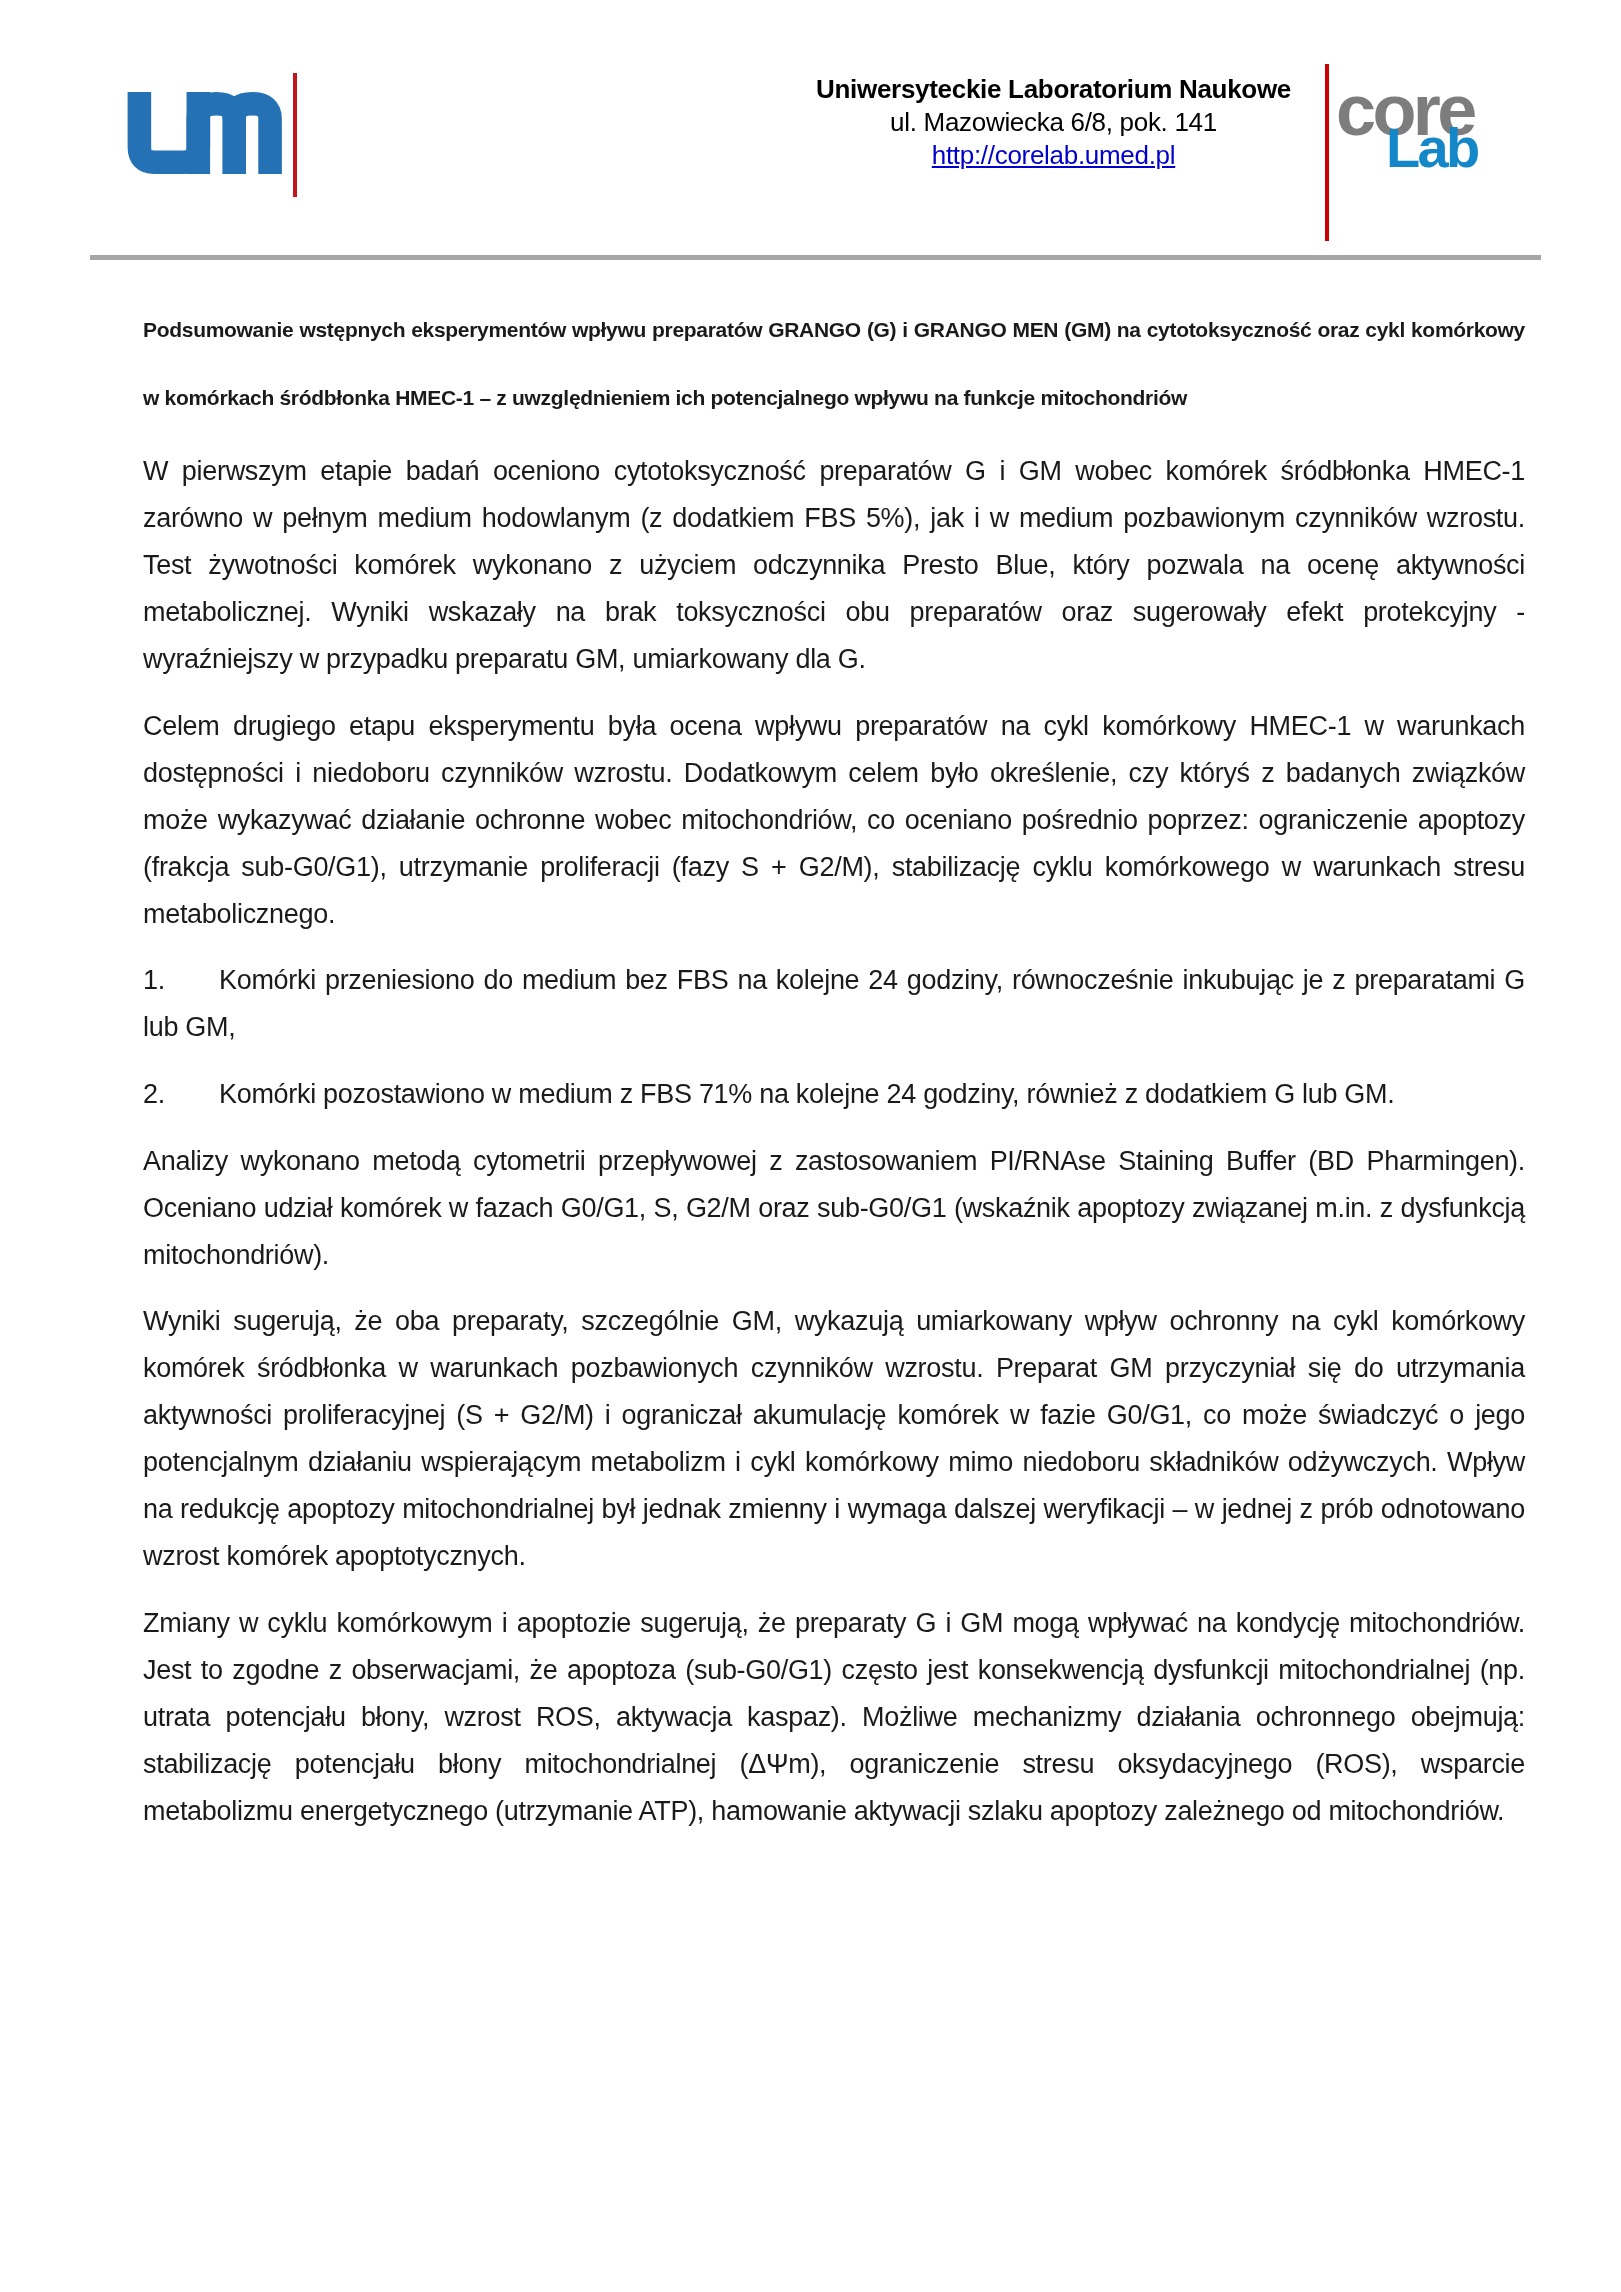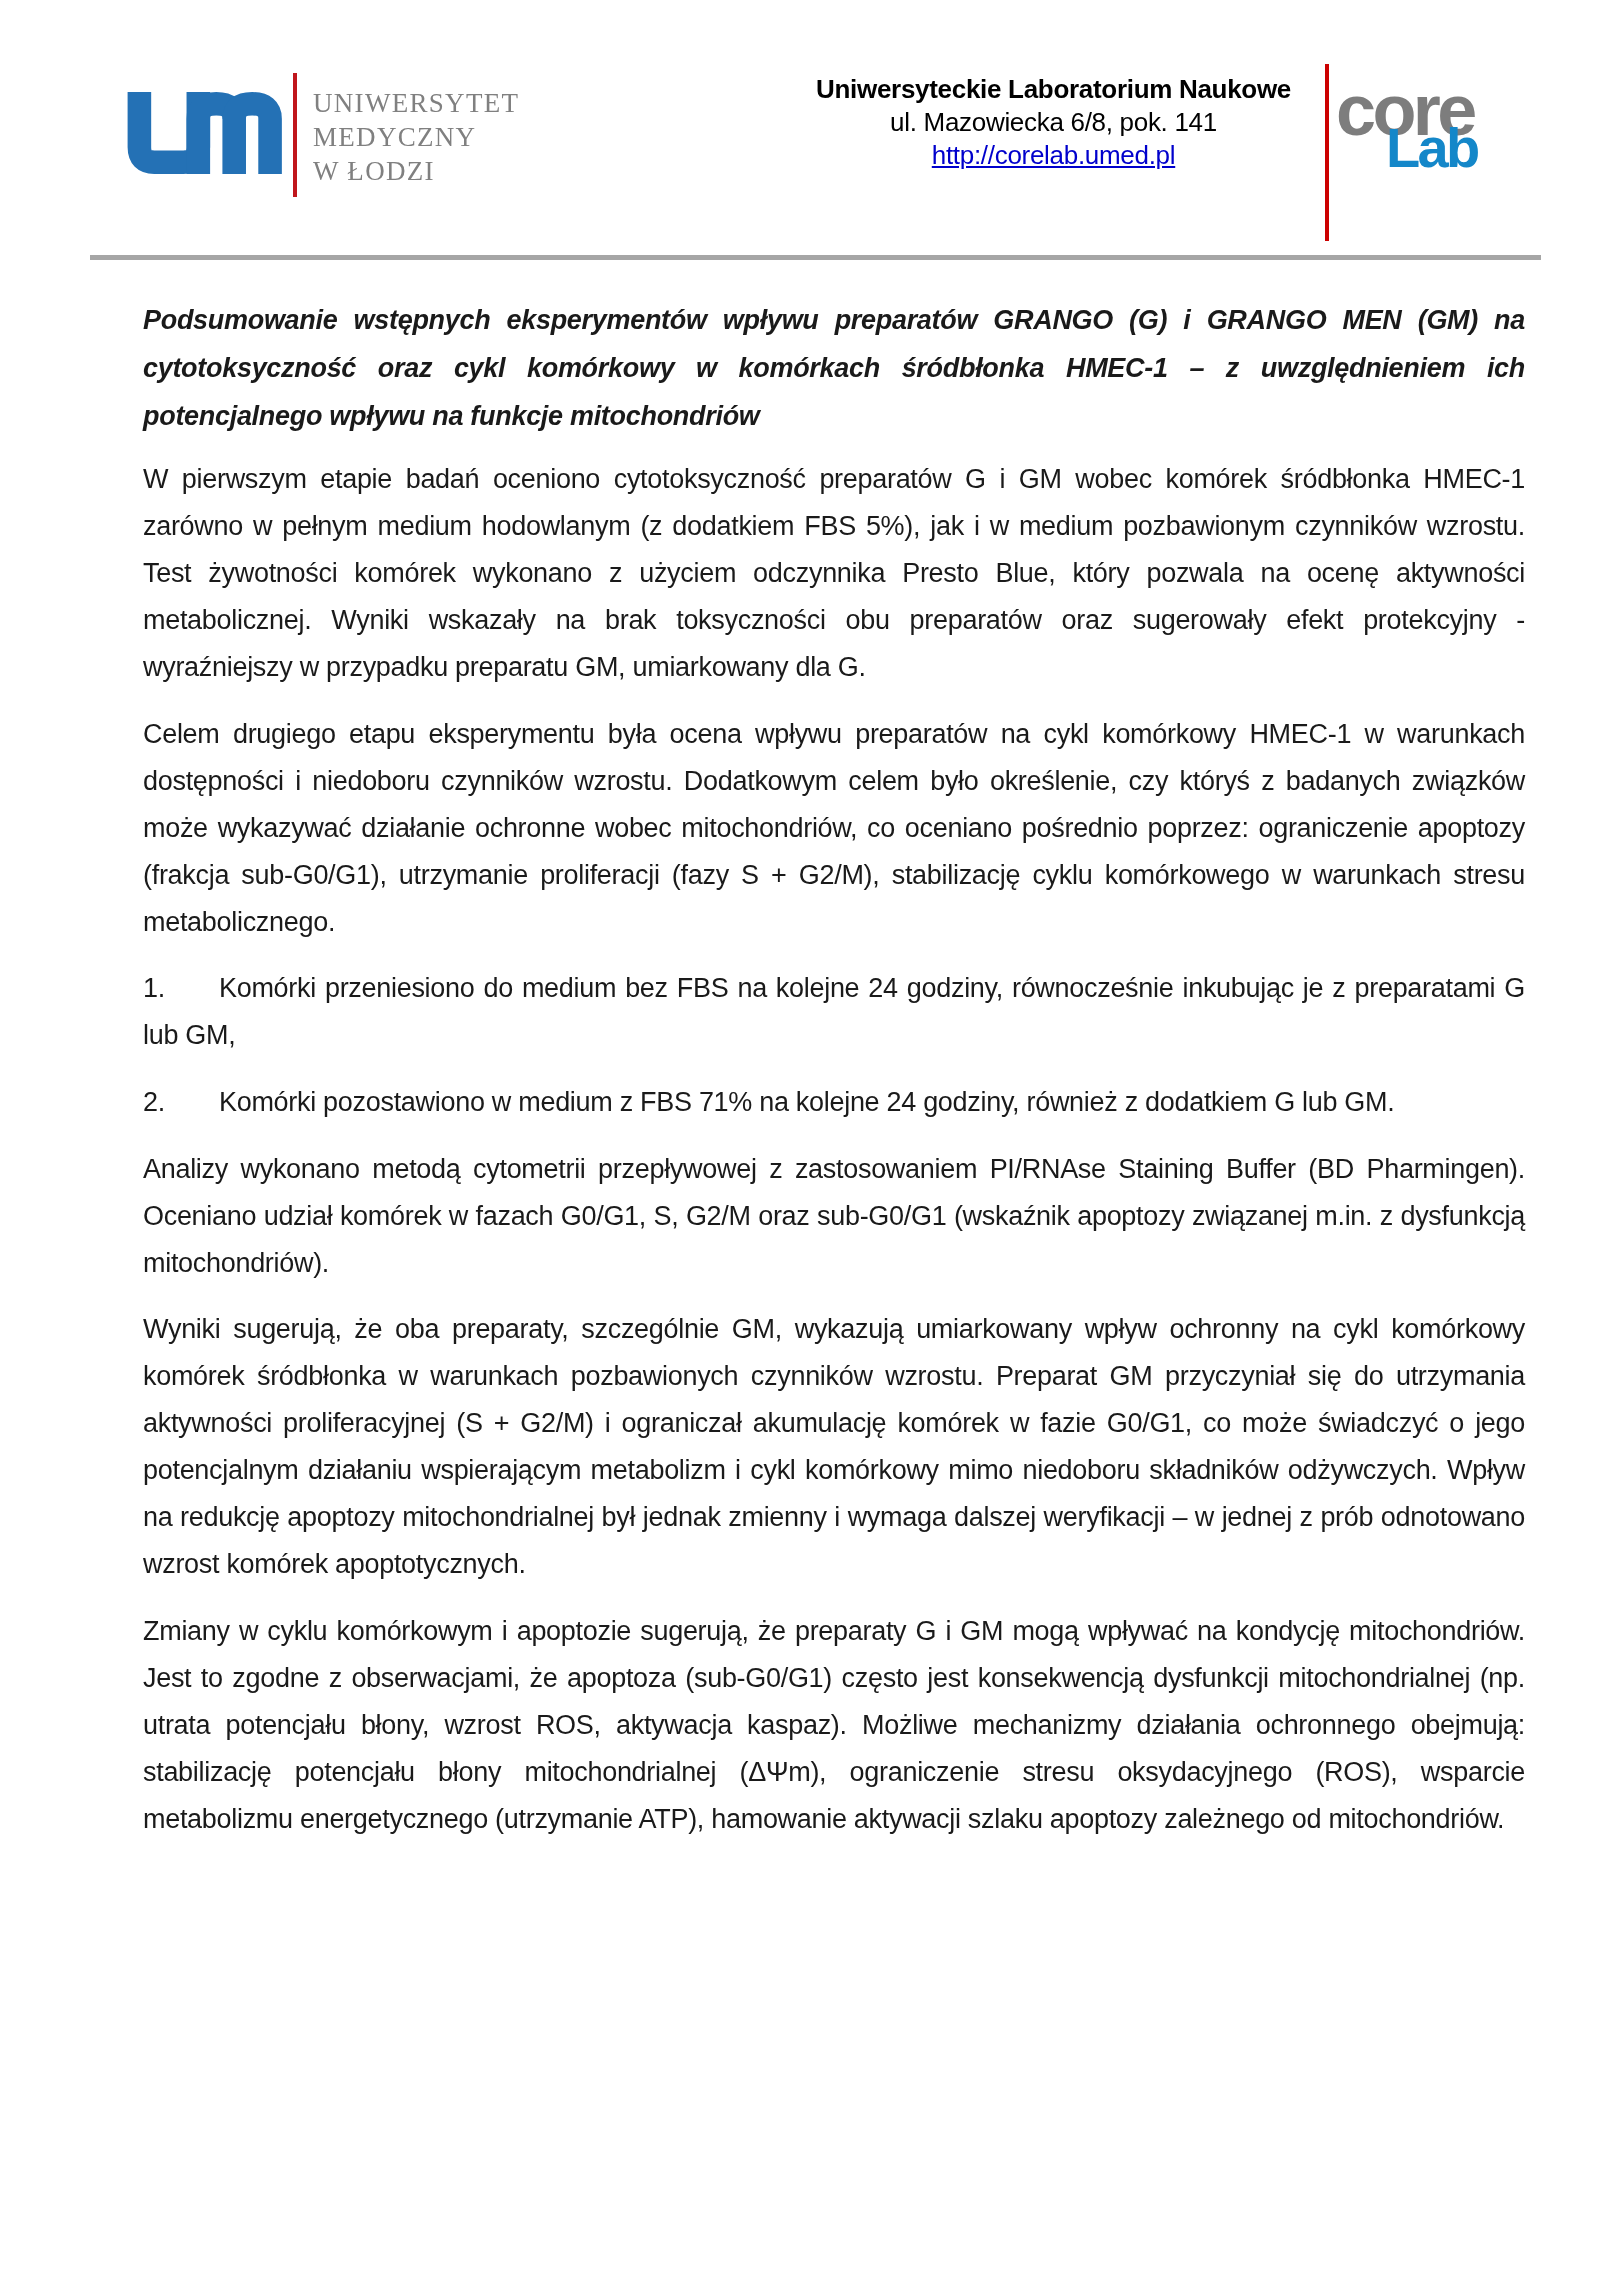--- a/index.html
+++ b/index.html
@@ -45,46 +45,41 @@
 
   .header-rule{position:absolute;left:90px;top:255px;width:1451px;height:5.4px;background:#a6a6a6;}
 
   
   .doc-body{
     position:absolute;left:143px;top:296px;width:1382px;
     font-size:27px;line-height:47px;letter-spacing:-0.3px;
     text-align:justify;
   }
   .doc-title{
-    font-size:27px;font-weight:bold;line-height:48px;
-    margin:0 0 16px 0;text-align:justify;font-style:italic;
+    font-size:21px;font-weight:bold;line-height:68px;
+    margin:0 0 16px 0;text-align:justify;
   }
   .doc-body p{margin:0 0 19.7px 0;}
   .numbered .num{display:inline-block;width:76px;}
 </style>
 </head>
 <body>
 
 <div class="page">
 
   <svg class="um-logo-mark" width="157" height="82" viewBox="0 0 304 160" aria-hidden="true">
     <g fill="none" stroke="#2471b5" stroke-width="46" stroke-linecap="butt" stroke-linejoin="round">
       <path d="M23,0 L23,108 Q23,137 52,137 L109,137 Q138,137 138,108 L138,0"></path>
       <path d="M138,160 L138,52 Q138,23 173,23 Q208,23 208,52 L208,160"></path>
       <path d="M208,52 Q208,23 243,23 Q278,23 278,52 L278,160"></path>
     </g>
   </svg>
 
   <div class="um-logo-divider"></div>
 
-  <div class="um-name">
-    <span>UNIWERSYTET</span>
-    <span>MEDYCZNY</span>
-    <span>W ŁODZI</span>
-  </div>
 
   <div class="contact">
     <div class="org">Uniwersyteckie Laboratorium Naukowe</div>
     <div>ul. Mazowiecka 6/8, pok. 141</div>
     <div><a href="#">http://corelab.umed.pl</a></div>
   </div>
 
   <div class="red-divider"></div>
 
   <div class="corelab">

